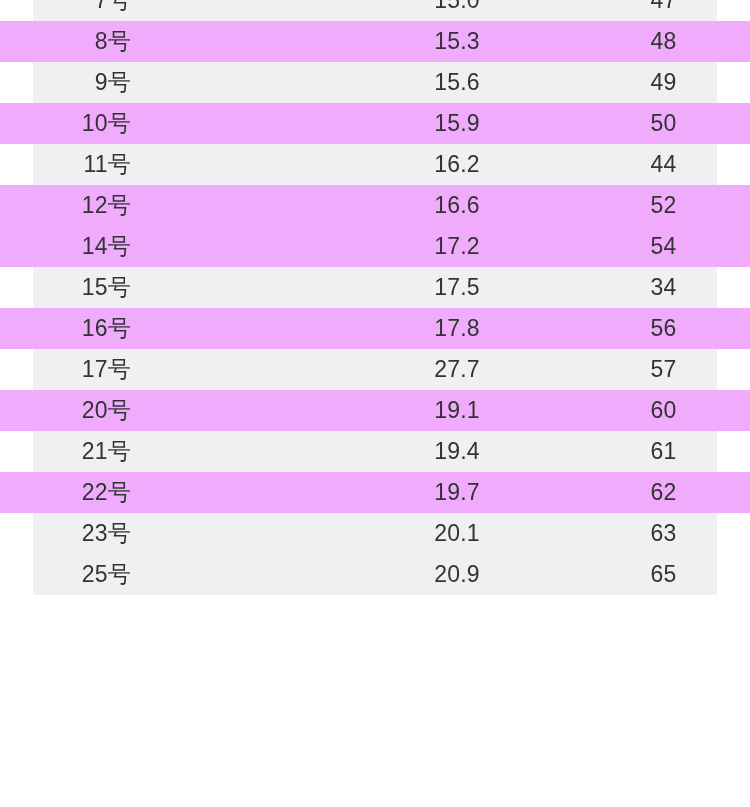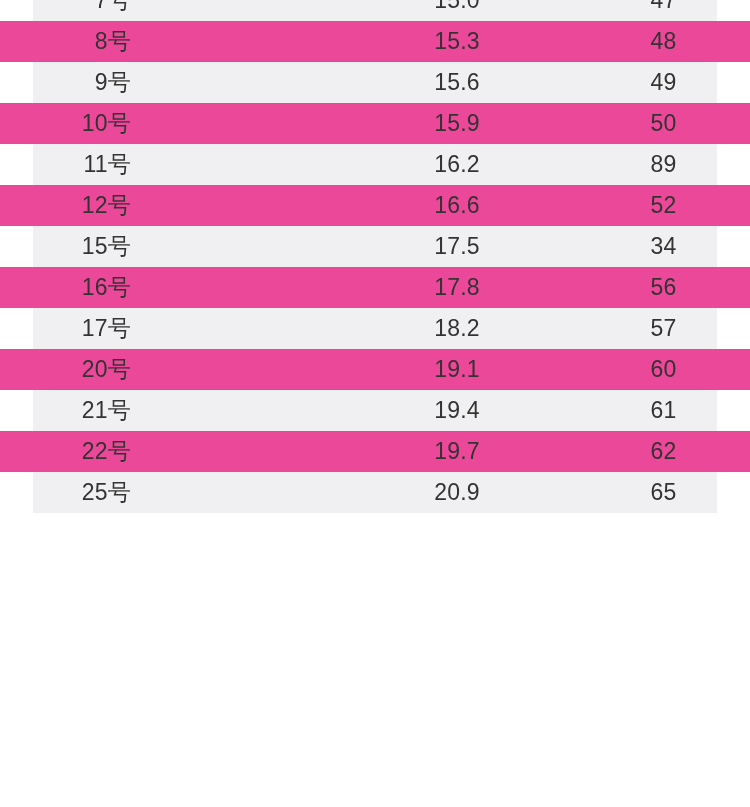--- a/index.html
+++ b/index.html
@@ -68,21 +68,21 @@
   #size-table tr.zebra td {
     background-color: #f0f0f2;
   }
   #size-table tr.zebra td:first-child {
     box-shadow: inset 33px 0 0 0 #ffffff;
   }
   #size-table tr.zebra td:last-child {
     box-shadow: inset -33px 0 0 0 #ffffff;
   }
   #size-table tr.plain td {
-    background-color: #ec4899;
+    background-color: #f0abfc;
   }
 </style>
 </head>
 <body>
 
 <div id="page">
   <table id="size-table">
     <colgroup>
       <col class="c-size">
       <col class="c-diam">
@@ -106,57 +106,67 @@
           <td class="col-circ">49</td>
         </tr>
         <tr class="plain">
           <td class="col-size">10号</td>
           <td class="col-diam">15.9</td>
           <td class="col-circ">50</td>
         </tr>
         <tr class="zebra">
           <td class="col-size">11号</td>
           <td class="col-diam">16.2</td>
-          <td class="col-circ">89</td>
+          <td class="col-circ">44</td>
         </tr>
         <tr class="plain">
           <td class="col-size">12号</td>
           <td class="col-diam">16.6</td>
           <td class="col-circ">52</td>
+        </tr>
+        <tr class="plain">
+          <td class="col-size">14号</td>
+          <td class="col-diam">17.2</td>
+          <td class="col-circ">54</td>
         </tr>
         <tr class="zebra">
           <td class="col-size">15号</td>
           <td class="col-diam">17.5</td>
           <td class="col-circ">34</td>
         </tr>
         <tr class="plain">
           <td class="col-size">16号</td>
           <td class="col-diam">17.8</td>
           <td class="col-circ">56</td>
         </tr>
         <tr class="zebra">
           <td class="col-size">17号</td>
-          <td class="col-diam">18.2</td>
+          <td class="col-diam">27.7</td>
           <td class="col-circ">57</td>
         </tr>
         <tr class="plain">
           <td class="col-size">20号</td>
           <td class="col-diam">19.1</td>
           <td class="col-circ">60</td>
         </tr>
         <tr class="zebra">
           <td class="col-size">21号</td>
           <td class="col-diam">19.4</td>
           <td class="col-circ">61</td>
         </tr>
         <tr class="plain">
           <td class="col-size">22号</td>
           <td class="col-diam">19.7</td>
           <td class="col-circ">62</td>
         </tr>
         <tr class="zebra">
+          <td class="col-size">23号</td>
+          <td class="col-diam">20.1</td>
+          <td class="col-circ">63</td>
+        </tr>
+        <tr class="zebra">
           <td class="col-size">25号</td>
           <td class="col-diam">20.9</td>
           <td class="col-circ">65</td>
         </tr>
       </tbody>
   </table>
 </div>
 
 </body></html>

